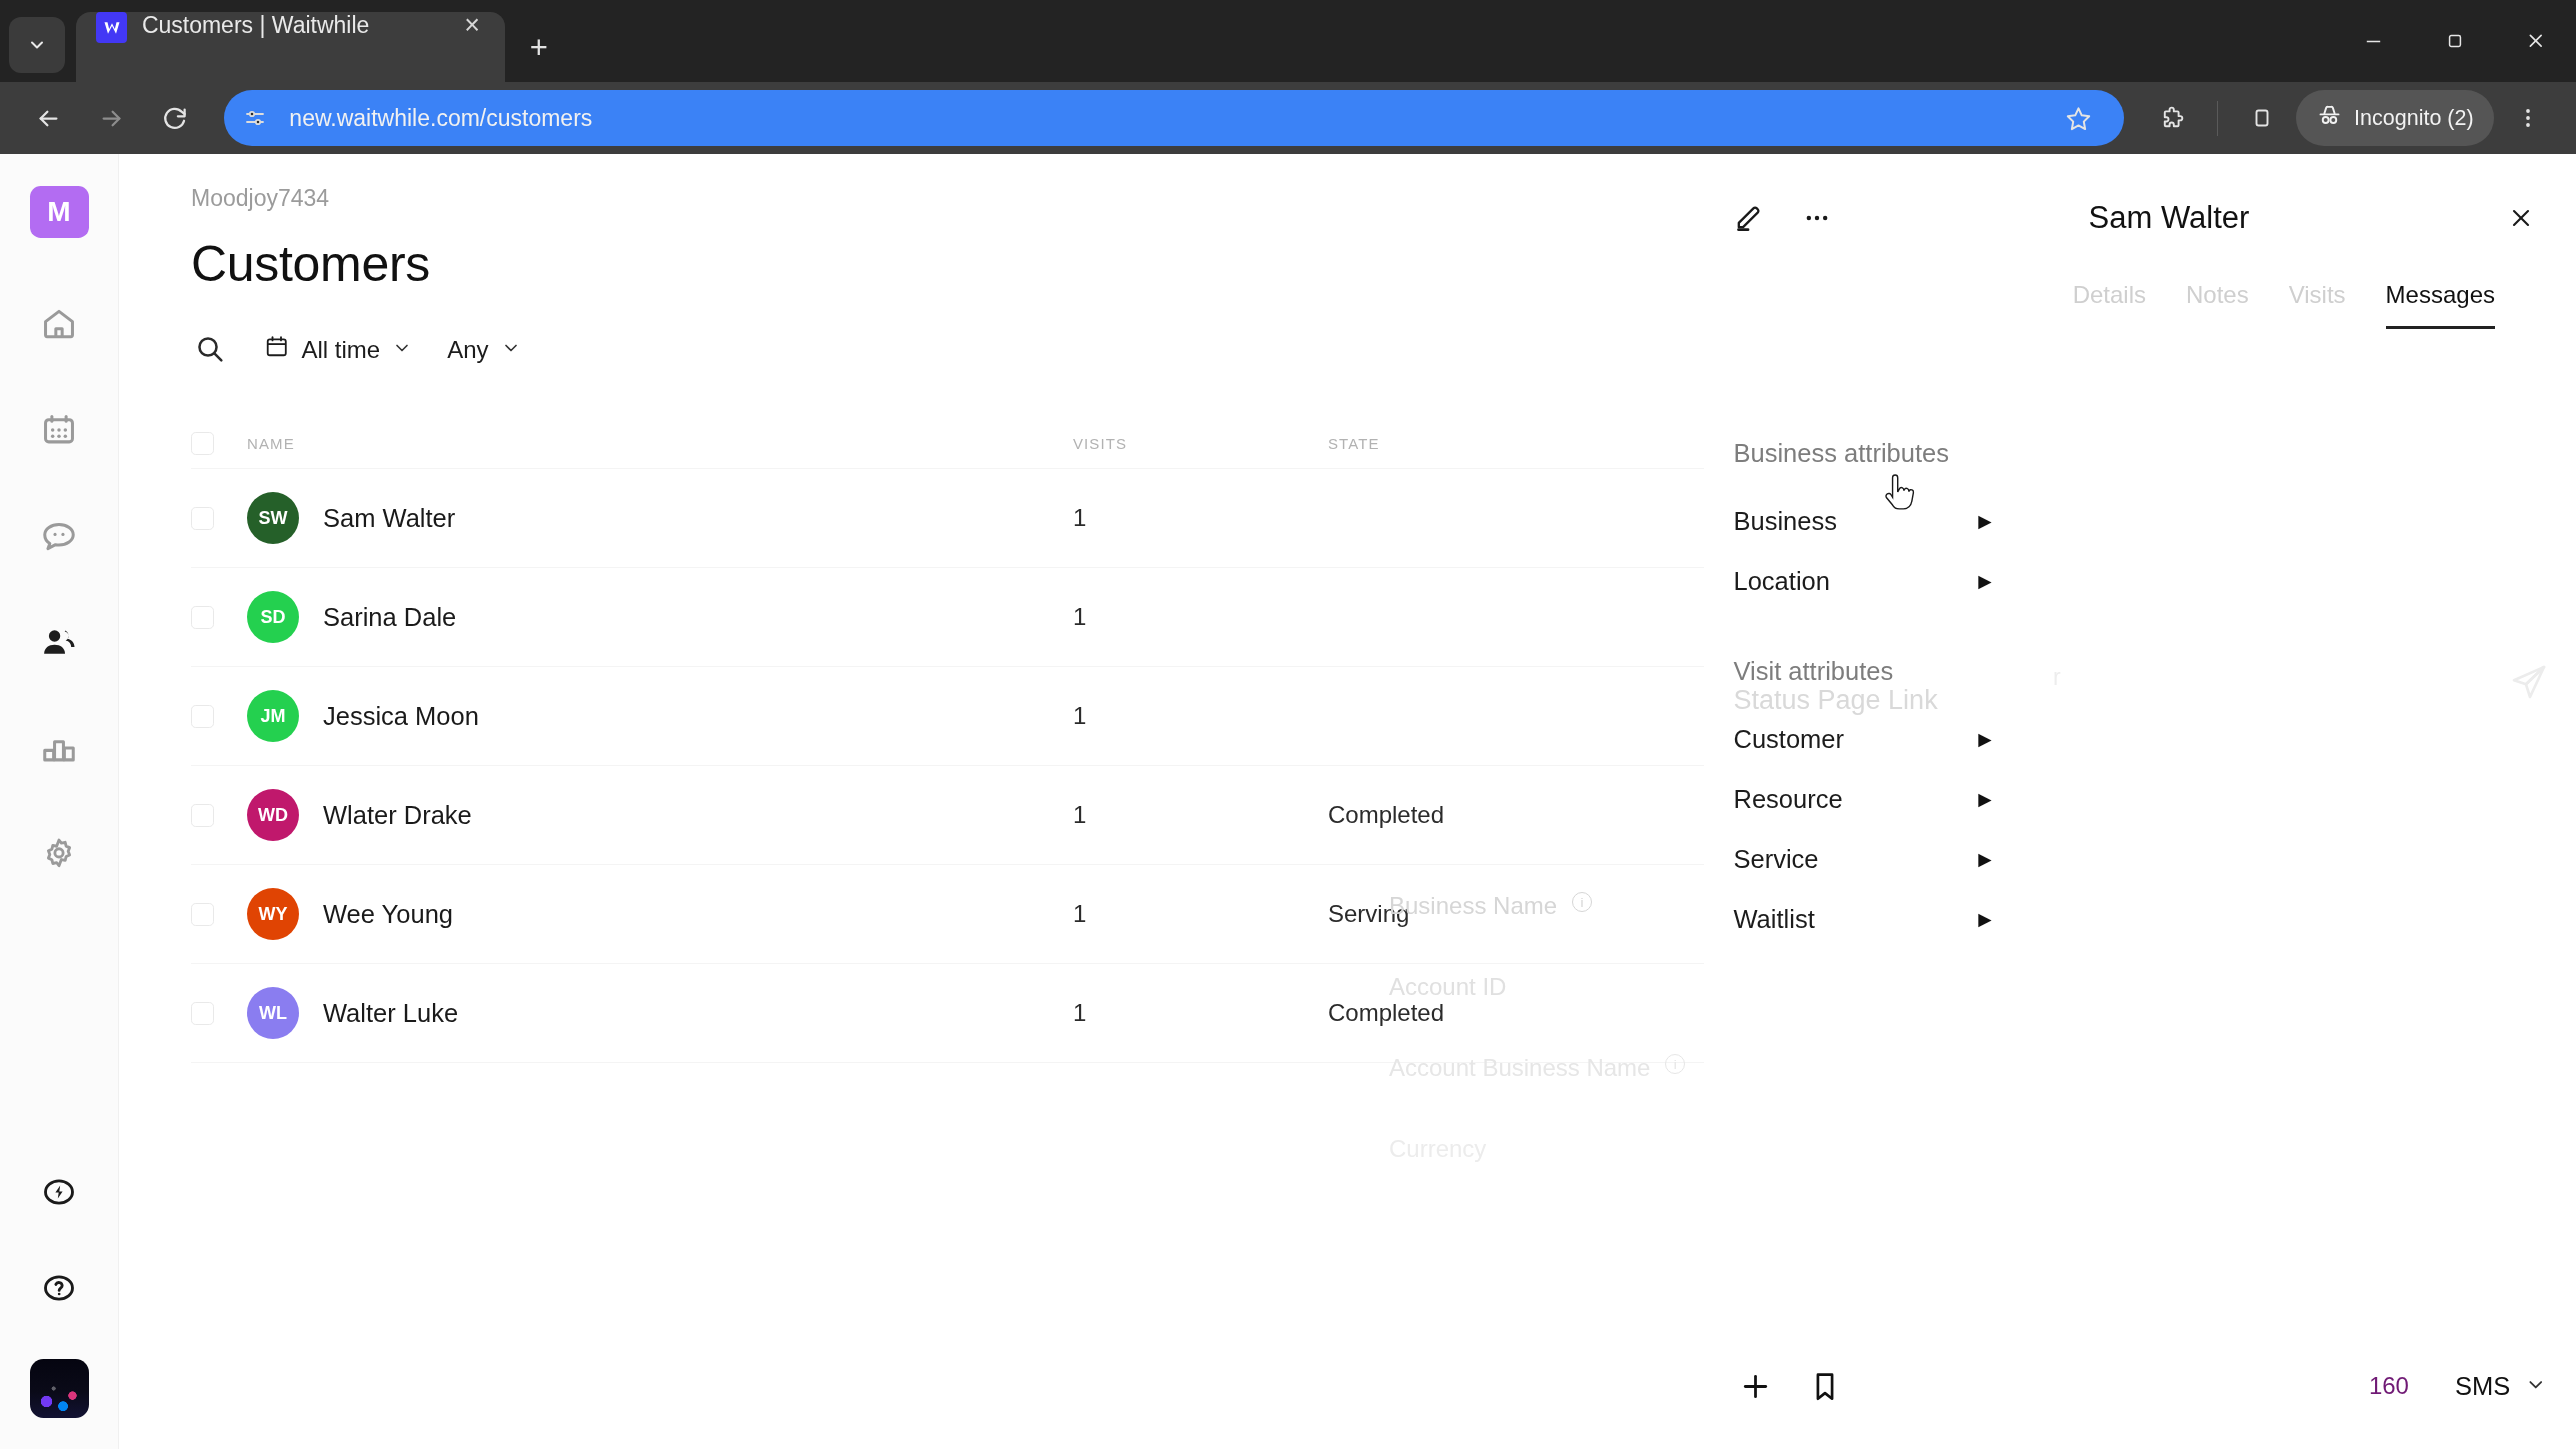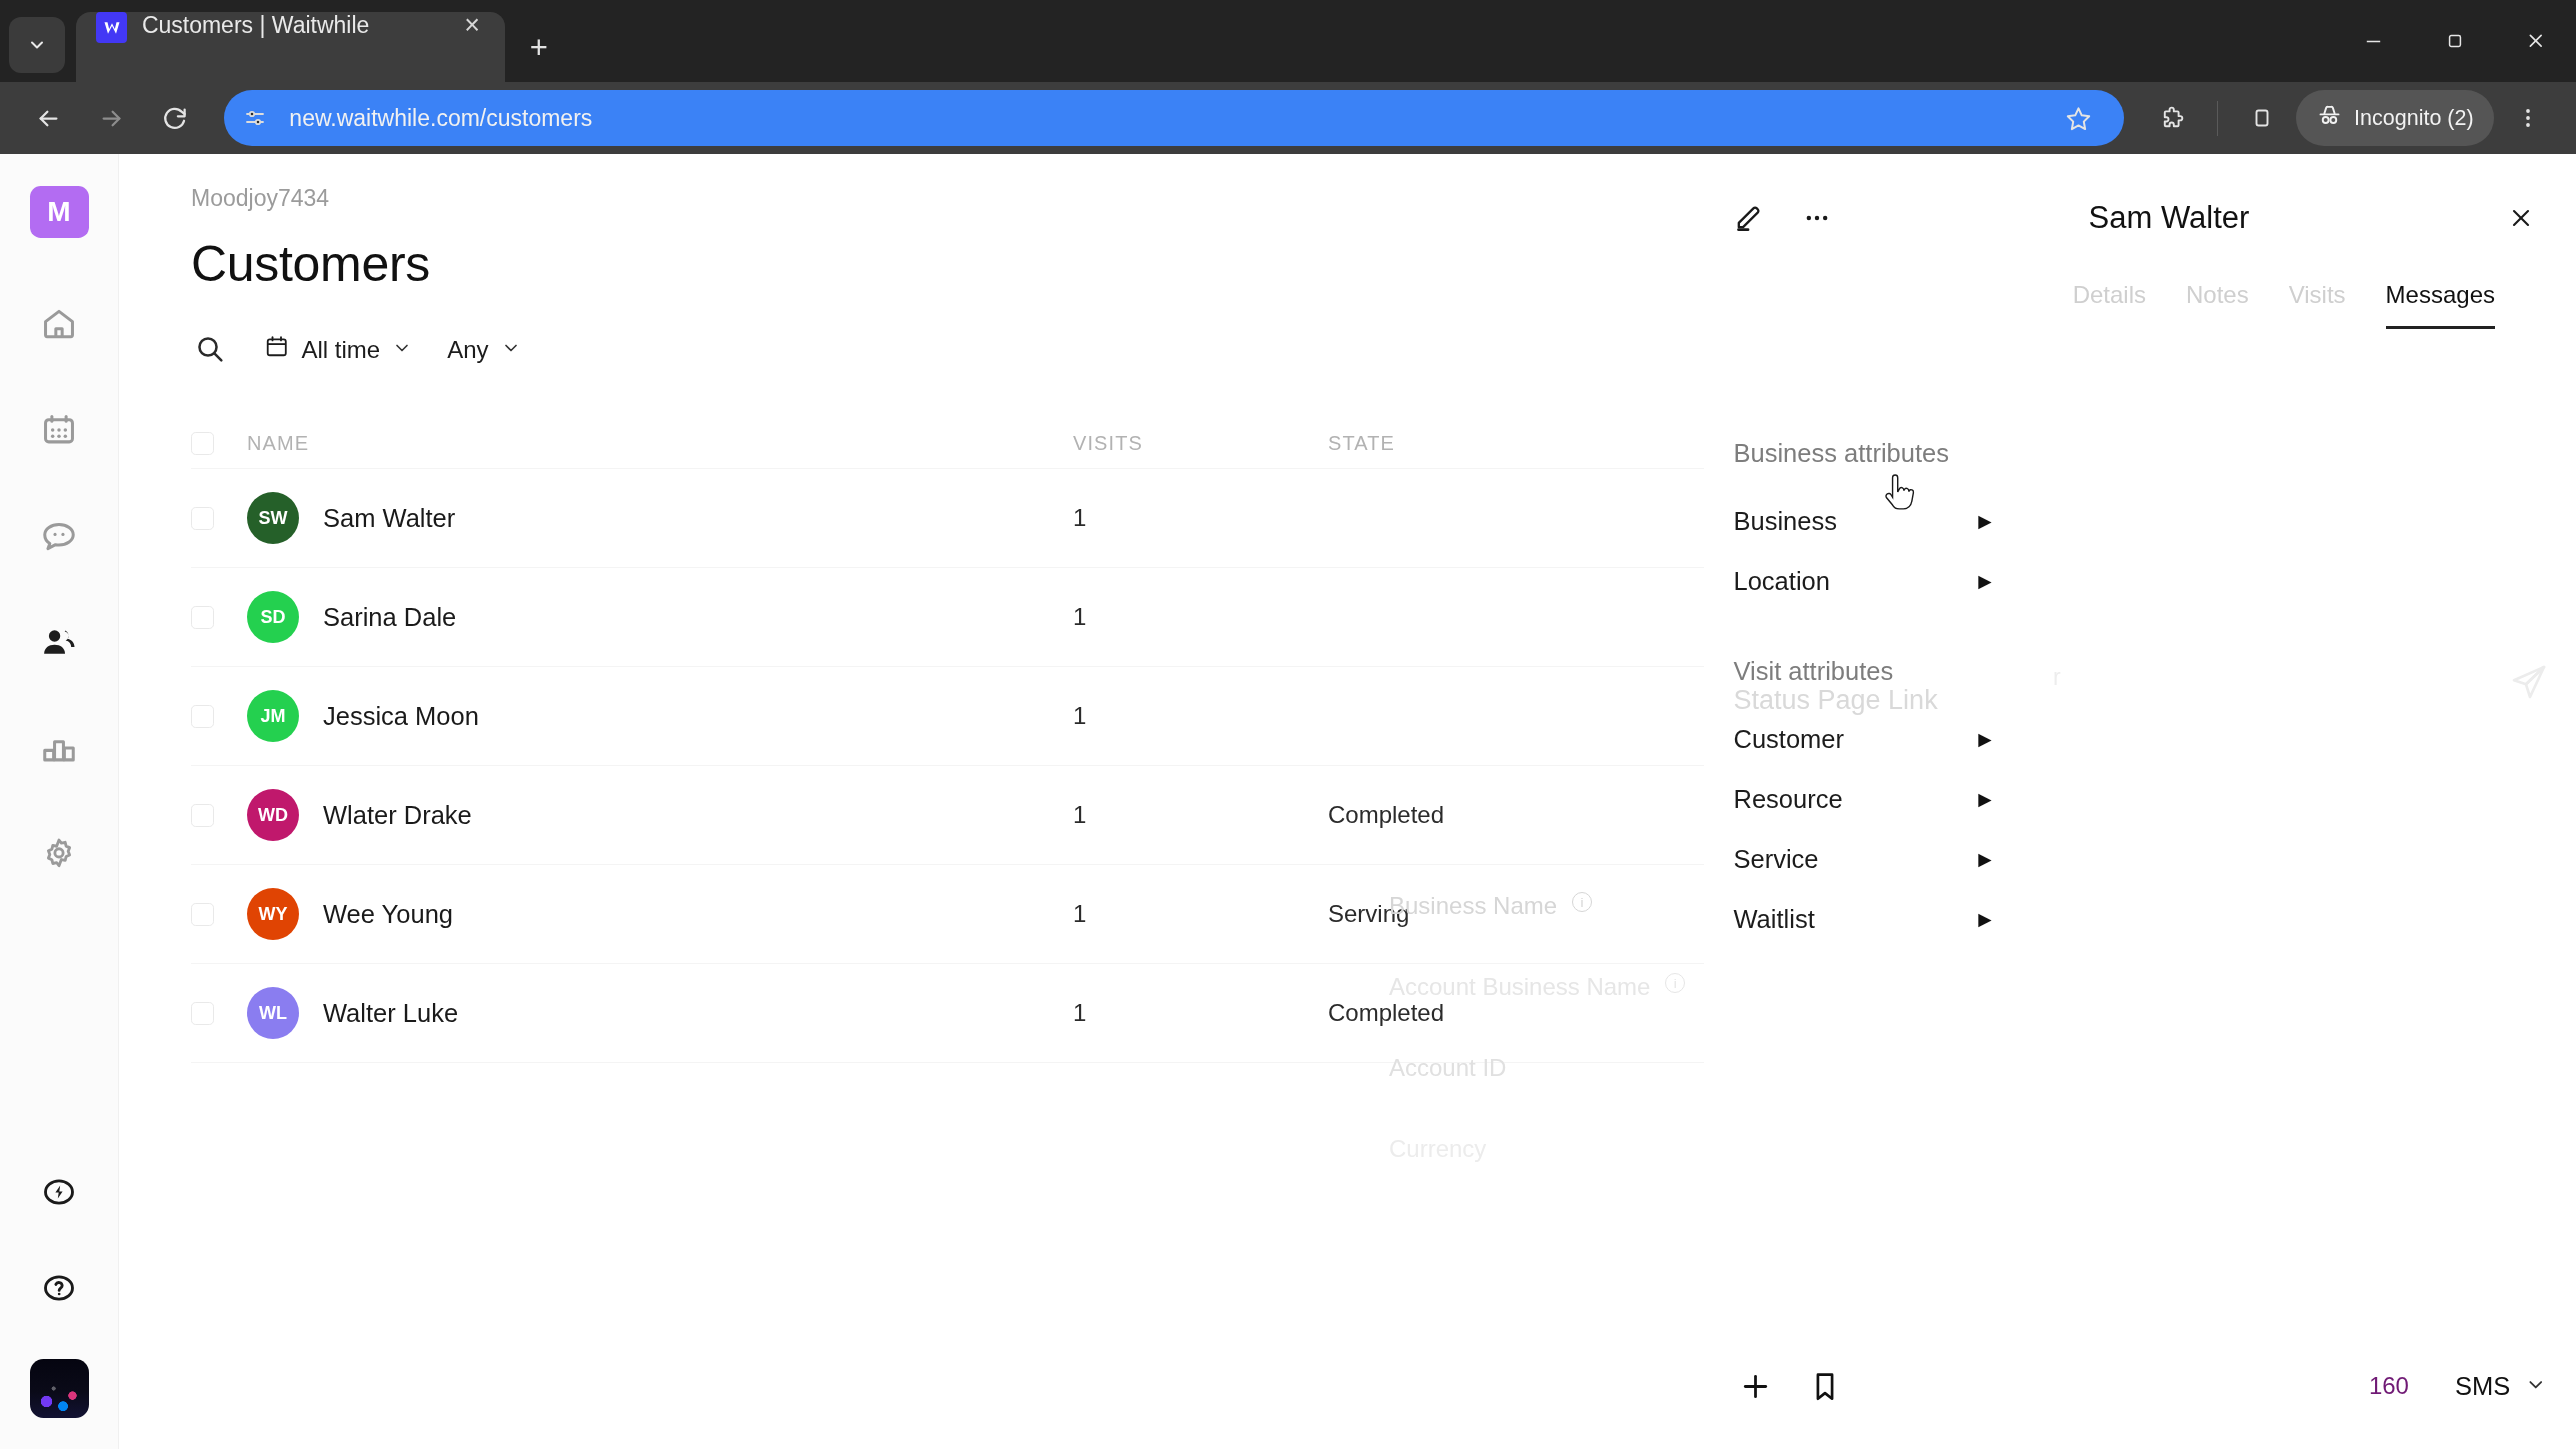--- a/index.html
+++ b/index.html
@@ -181,21 +181,21 @@
     display: flex; align-items: center;
     height: 99px;
     border-bottom: 0.7px solid #f4f4f4;
   }
   .trow.head { height: 50px; border-bottom: 0.7px solid #f4f4f4; }
   .c-check { width: 56px; flex: 0 0 56px; display: flex; align-items: center; }
   .cbox { width: 23px; height: 23px; border: 1.3px solid #e9e9e9; border-radius: 4.7px; background: #fff; }
   .c-name { flex: 1 1 auto; display: flex; align-items: center; gap: 24px; min-width: 0; }
   .c-visits { width: 255px; flex: 0 0 255px; }
   .c-state { width: 376px; flex: 0 0 376px; }
-  .th { font-size: 20px; color: #b2b2b2; letter-spacing: 1.1px; }
+  .th { font-size: 15px; color: #b2b2b2; letter-spacing: 1.1px; }
   .avatar {
     width: 52px; height: 52px; border-radius: 50%;
     color: #fff; font-size: 18px; font-weight: bold;
     display: flex; align-items: center; justify-content: center;
     flex: 0 0 auto;
   }
   .cust-name { font-size: 25.5px; color: #1a1a1a; white-space: nowrap; }
   .cell-txt { font-size: 24px; color: #2b2b2b; }
 
   
@@ -610,26 +610,26 @@
               <div class="c-state"><span class="cell-txt">Completed</span></div>
             </div>
           </div>
       </div>
 
       <div class="ghost-submenu" id="ghost-host">
           <div class="ghost-row r1">
             <span>Business Name</span>
             <span class="info-dot">i</span>
           </div>
+          <div class="ghost-row r2">
+            <span>Account ID</span>
+          </div>
           <div class="ghost-row r3">
             <span>Account Business Name</span>
             <span class="info-dot">i</span>
-          </div>
-          <div class="ghost-row r2">
-            <span>Account ID</span>
           </div>
           <div class="ghost-row r4">
             <span>Currency</span>
           </div>
           <div class="ghost-row r5">
             <span></span>
           </div>
         </div>
     </section>
 

